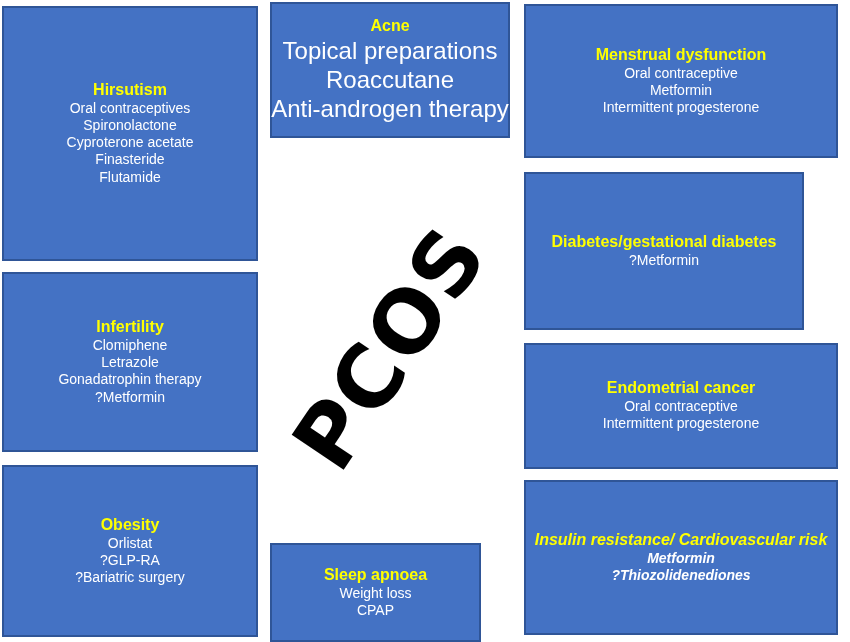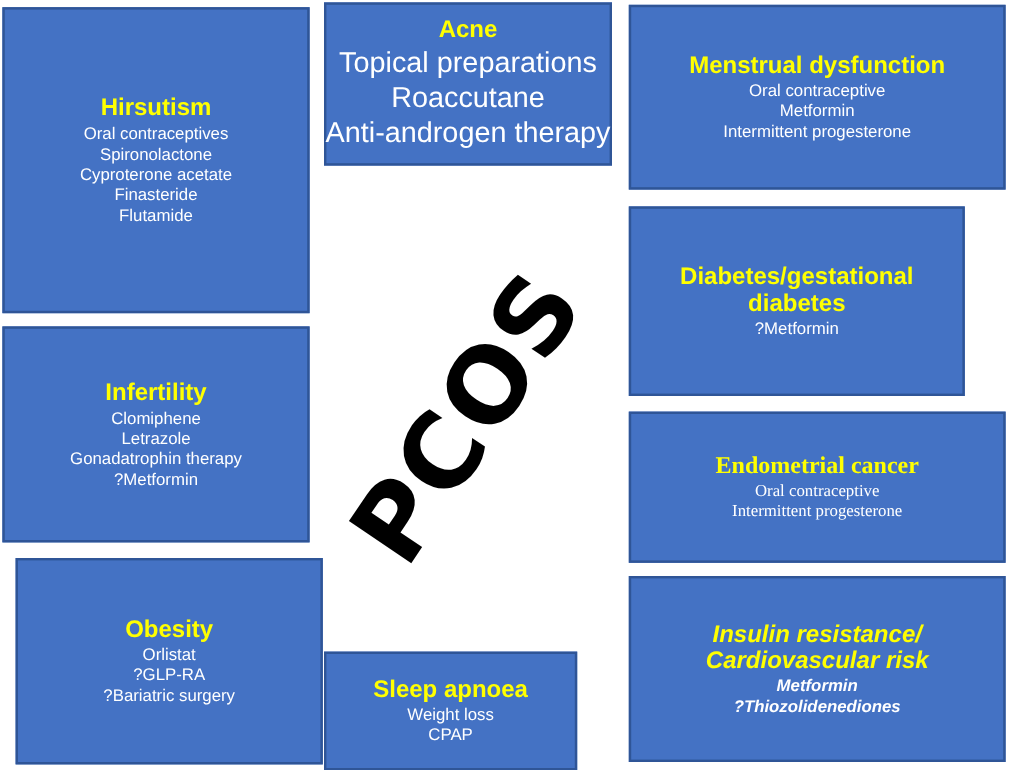--- a/index.html
+++ b/index.html
@@ -44,43 +44,43 @@
     align-items: center;
     justify-content: center;
     line-height: 1.22;
     color: #FFFFFF;
   }
   .box-line {
     white-space: nowrap;
   }
 
   
-  .t-24 { font-size: 20px; }
+  .t-24 { font-size: 16px; }
   .b-19 { font-size: 14px; }
   .b-18 { font-size: 24px; }
 
   .italic .box-title,
   .italic .box-lines {
     font-style: italic;
   }
   .italic .box-lines {
     font-weight: bold;
   }
 
   
   #box-hirsutism        { left: 2px;   top: 6px;   width: 256px; height: 255px; }
   #box-infertility      { left: 2px;   top: 272px; width: 256px; height: 180px; text-align: center; }
-  #box-obesity          { left: 2px;   top: 465px; width: 256px; height: 172px; margin-left: 11px; }
+  #box-obesity          { left: 2px;   top: 465px; width: 256px; height: 172px; }
 
   #box-acne             { left: 270px; top: 2px;   width: 240px; height: 136px; }
   #box-sleep-apnoea     { left: 270px; top: 543px; width: 211px; height: 99px; }
 
   #box-menstrual        { left: 524px; top: 4px;   width: 314px; height: 154px; }
   #box-diabetes         { left: 524px; top: 172px; width: 280px; height: 158px; }
-  #box-endometrial      { left: 524px; top: 343px; width: 314px; height: 126px; font-family: Liberation Serif, serif; }
+  #box-endometrial      { left: 524px; top: 343px; width: 314px; height: 126px; }
   #box-insulin          { left: 524px; top: 480px; width: 314px; height: 155px; }
 
   #pcos-wordmark {
     position: absolute;
     left: 268px;
     top: 160px;
     width: 244px;
     height: 375px;
     display: flex;
     align-items: center;

